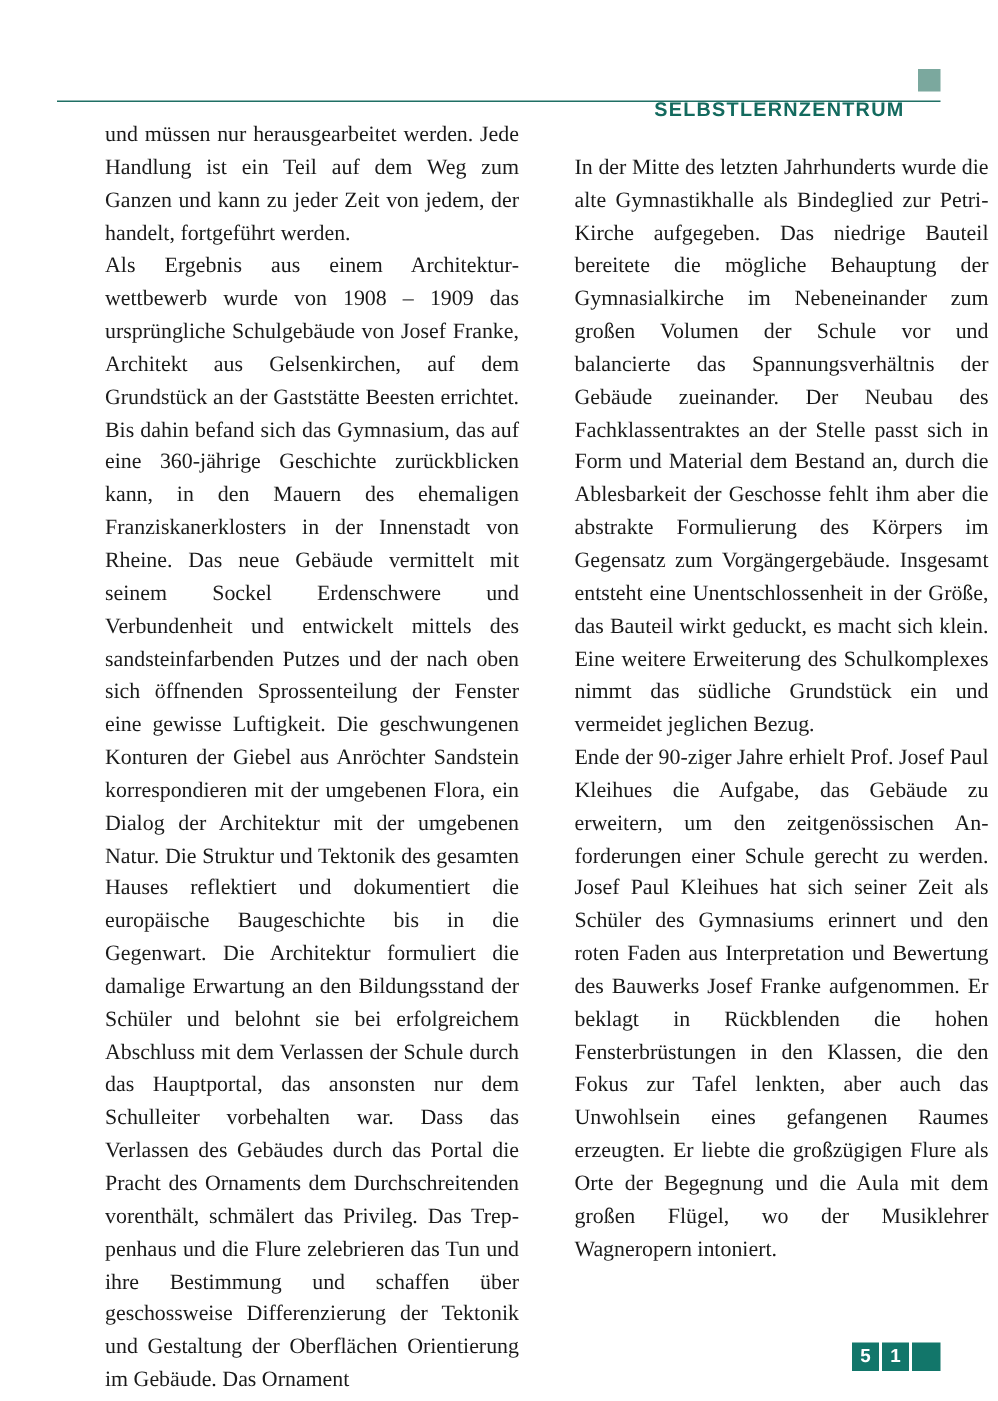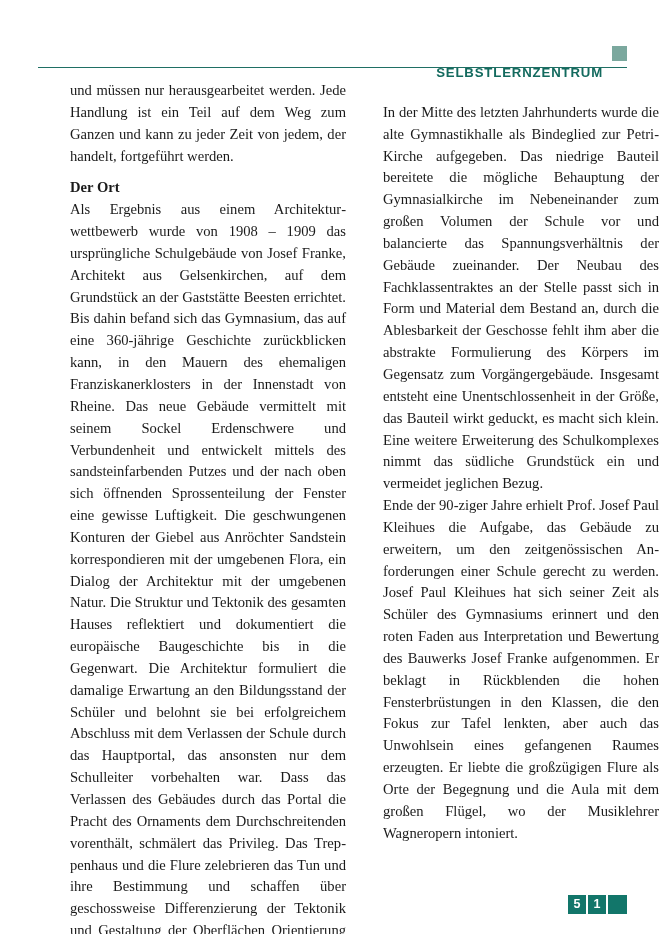--- a/index.html
+++ b/index.html
@@ -134,21 +134,20 @@
   <div class="runhead">
     <span class="runhead-title">SELBSTLERNZENTRUM</span>
     <span class="runhead-square"></span>
   </div>
   <div class="runhead-rule"></div>
 
   <div class="columns">
 
     <div class="col">
       <p class="para">und müssen nur herausgearbeitet wer­den. Jede Handlung ist ein Teil auf dem Weg zum Ganzen und kann zu jeder Zeit von jedem, der handelt, fortgeführt wer­den.</p>
-      <h2 class="subhead spaced">Der Ort</h2>
       <p class="para">Als Ergebnis aus einem Architektur­wettbewerb wurde von 1908 – 1909 das ursprüngliche Schulgebäude von Josef Franke, Architekt aus Gelsenkirchen, auf dem Grundstück an der Gaststätte Bees­ten errichtet. Bis dahin befand sich das Gymnasium, das auf eine 360-jährige Ge­schichte zurückblicken kann, in den Mau­ern des ehemaligen Franziskanerklosters in der Innenstadt von Rheine. Das neue Gebäude vermittelt mit seinem Sockel Er­denschwere und Verbundenheit und ent­wickelt mittels des sandsteinfarbenden Putzes und der nach oben sich öffnenden Sprossenteilung der Fenster eine gewisse Luftigkeit. Die geschwungenen Konturen der Giebel aus Anröchter Sandstein kor­respondieren mit der umgebenen Flora, ein Dialog der Architektur mit der umge­benen Natur. Die Struktur und Tektonik des gesamten Hauses reflektiert und do­kumentiert die europäische Baugeschich­te bis in die Gegenwart. Die Architektur formuliert die damalige Erwartung an den Bildungsstand der Schüler und belohnt sie bei erfolgreichem Abschluss mit dem Verlassen der Schule durch das Haupt­portal, das ansonsten nur dem Schulleiter vorbehalten war. Dass das Verlassen des Gebäudes durch das Portal die Pracht des Ornaments dem Durchschreitenden vor­enthält, schmälert das Privileg. Das Trep­penhaus und die Flure zelebrieren das Tun und ihre Bestimmung und schaffen über geschossweise Differenzierung der Tektonik und Gestaltung der Oberflächen Orientierung im Gebäude. Das Ornament</p>
     </div>
 
     <div class="col">
       <p class="para gap">In der Mitte des letzten Jahrhunderts wur­de die alte Gymnastikhalle als Bindeglied zur Petri-Kirche aufgegeben. Das niedrige Bauteil bereitete die mögliche Behaup­tung der Gymnasialkirche im Nebeneinan­der zum großen Volumen der Schule vor und balancierte das Spannungsverhältnis der Gebäude zueinander. Der Neubau des Fachklassentraktes an der Stelle passt sich in Form und Material dem Bestand an, durch die Ablesbarkeit der Geschosse fehlt ihm aber die abstrakte Formulierung des Körpers im Gegensatz zum Vorgän­gergebäude. Insgesamt entsteht eine Un­entschlossenheit in der Größe, das Bauteil wirkt geduckt, es macht sich klein. Eine weitere Erweiterung des Schulkomplexes nimmt das südliche Grundstück ein und vermeidet jeglichen Bezug.</p>
       <p class="para gap">Ende der 90-ziger Jahre erhielt Prof. Josef Paul Kleihues die Aufgabe, das Gebäude zu erweitern, um den zeitgenössischen An­forderungen einer Schule gerecht zu wer­den. Josef Paul Kleihues hat sich seiner Zeit als Schüler des Gymnasiums erinnert und den roten Faden aus Interpretation und Bewertung des Bauwerks Josef Fran­ke aufgenommen. Er beklagt in Rückblen­den die hohen Fensterbrüstungen in den Klassen, die den Fokus zur Tafel lenkten, aber auch das Unwohlsein eines gefange­nen Raumes erzeugten. Er liebte die groß­zügigen Flure als Orte der Begegnung und die Aula mit dem großen Flügel, wo der Musiklehrer Wagneropern intoniert.</p>
     </div>
 
   </div>
 

